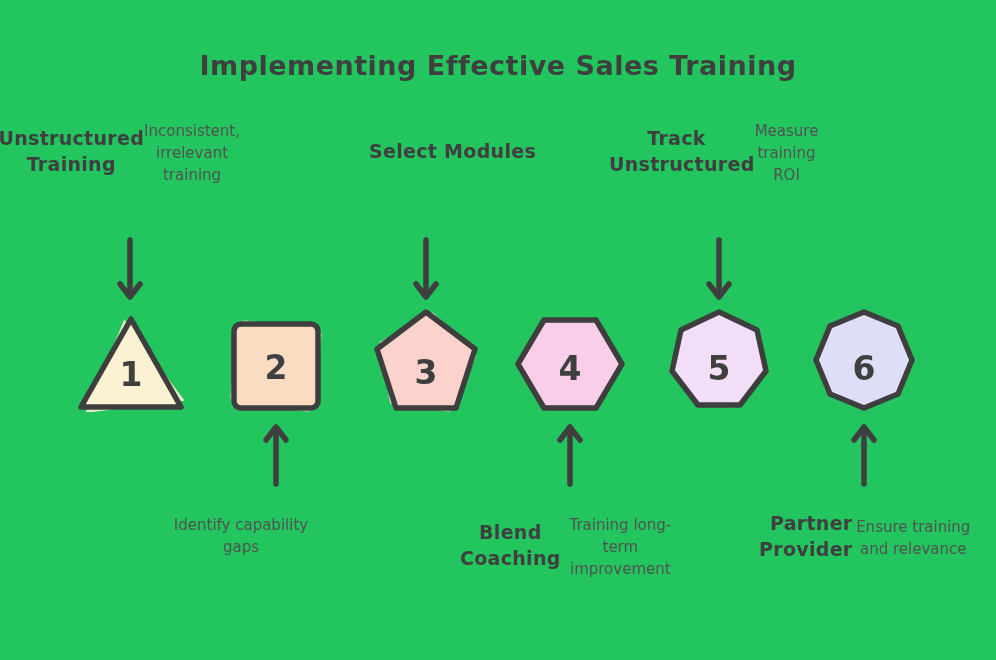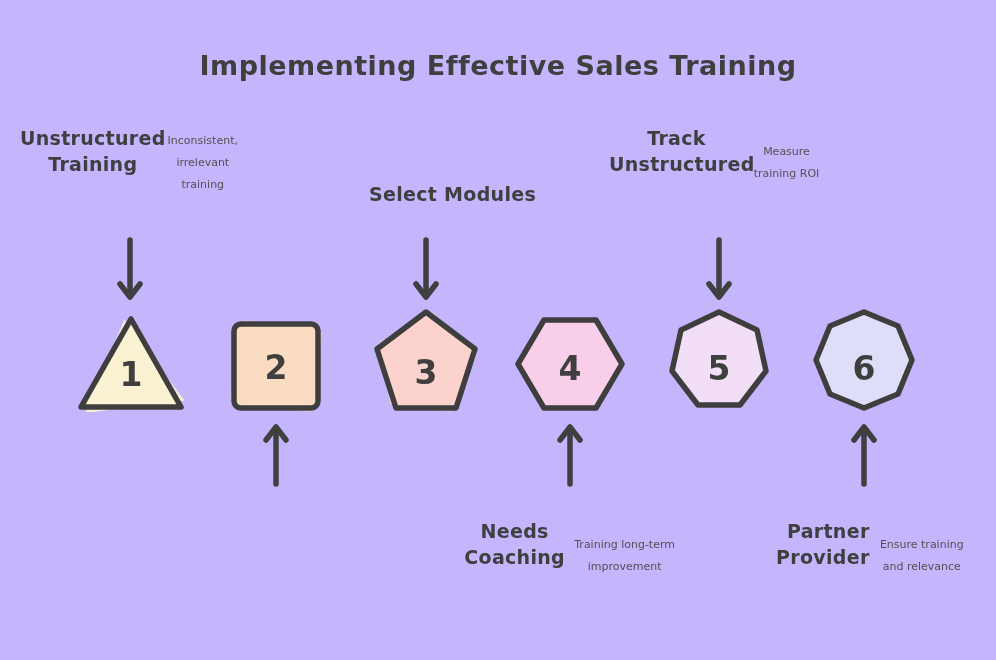--- a/index.html
+++ b/index.html
@@ -1,21 +1,21 @@
 <!DOCTYPE html>
 <html><head>
 <meta charset="utf-8">
 <style>
   * { margin: 0; padding: 0; box-sizing: border-box; }
   html, body { background: #ffffff; }
   .canvas {
     position: relative;
     width: 996px;
     height: 660px;
-    background: #c4b5fd;
+    background: #22c55e;
     overflow: hidden;
     font-family: "DejaVu Sans", sans-serif;
     color: #3F3F3F;
   }
   .title {
     position: absolute;
     top: 50px; left: 0; right: 0;
     text-align: center;
     font-size: 27px;
     font-weight: bold;
@@ -33,22 +33,22 @@
   }
   .label-block.top { height: 112px; justify-content: flex-end; }
   .heading {
     font-size: 19px;
     font-weight: bold;
     line-height: 26px;
     letter-spacing: 0.3px;
     color: #3F3F3F;
   }
   .desc {
-    margin-top: 24px;
-    font-size: 11px;
+    margin-top: 4px;
+    font-size: 15px;
     line-height: 22px;
     color: #525252;
   }
   .hw150 { max-width: 150px; }
   .hw140 { max-width: 140px; text-align: right; }
   .hw135 { max-width: 135px; }
   .dw170 { max-width: 170px; }
   .dw150 { max-width: 150px; }
   .dw145 { max-width: 145px; }
   .dw185 { max-width: 185px; }
@@ -107,23 +107,24 @@
   <svg class="shape" style="left:276px; top:320px;" width="92" height="92" viewBox="0 0 92 92">
     <rect class="blob" x="4" y="4" width="84" height="84" rx="7" transform="rotate(6 46 46)" fill="#F9DCC2"></rect>
     <rect class="outline" x="4" y="4" width="84" height="84" rx="7" fill="#F9DCC2"></rect>
     <text x="46" y="59">2</text>
   </svg>
   <svg class="arrow" style="left:276px; top:420px;" width="28" height="68" viewBox="0 0 28 68">
     <line x1="14" y1="64" x2="14" y2="10"></line>
     <polyline points="4,20 14,7 24,20"></polyline>
   </svg>
   <div class="label-block" style="left:276px; top:510px;">
+    <div class="desc dw150">Identify capability gaps</div>
   </div>
 
-  <div class="label-block top" style="left:426px; top:95px;align-items:flex-end;">
+  <div class="label-block top" style="left:426px; top:95px;">
     <div class="heading">Select Modules</div>
   </div>
   <svg class="arrow" style="left:426px; top:236px;" width="28" height="68" viewBox="0 0 28 68">
     <line x1="14" y1="4" x2="14" y2="58"></line>
     <polyline points="4,48 14,61 24,48"></polyline>
   </svg>
   <svg class="shape" style="left:426px; top:308px;" width="106" height="104" viewBox="0 0 106 104">
     <polygon class="blob" points="53,4 102,41 83,100 23,100 4,41" transform="rotate(8 53 55)" fill="#FBD3CC"></polygon>
     <polygon class="outline" points="53,4 102,41 83,100 23,100 4,41" fill="#FBD3CC"></polygon>
     <text x="53" y="76">3</text>
@@ -132,21 +133,21 @@
   <svg class="shape" style="left:570px; top:316px;" width="112" height="96" viewBox="0 0 112 96">
     <polygon class="blob" points="30,4 82,4 108,48 82,92 30,92 4,48" transform="rotate(-6 56 48)" fill="#F9CEE8"></polygon>
     <polygon class="outline" points="30,4 82,4 108,48 82,92 30,92 4,48" fill="#F9CEE8"></polygon>
     <text x="56" y="64">4</text>
   </svg>
   <svg class="arrow" style="left:570px; top:420px;" width="28" height="68" viewBox="0 0 28 68">
     <line x1="14" y1="64" x2="14" y2="10"></line>
     <polyline points="4,20 14,7 24,20"></polyline>
   </svg>
   <div class="label-block" style="left:570px; top:510px;">
-    <div class="heading">Needs Coaching</div>
+    <div class="heading">Blend Coaching</div>
     <div class="desc dw185">Training long-term improvement</div>
   </div>
 
   <div class="label-block top" style="left:719px; top:95px;">
     <div class="heading hw135">Track Unstructured</div>
     <div class="desc dw200">Measure training ROI</div>
   </div>
   <svg class="arrow" style="left:719px; top:236px;" width="28" height="68" viewBox="0 0 28 68">
     <line x1="14" y1="4" x2="14" y2="58"></line>
     <polyline points="4,48 14,61 24,48"></polyline>

